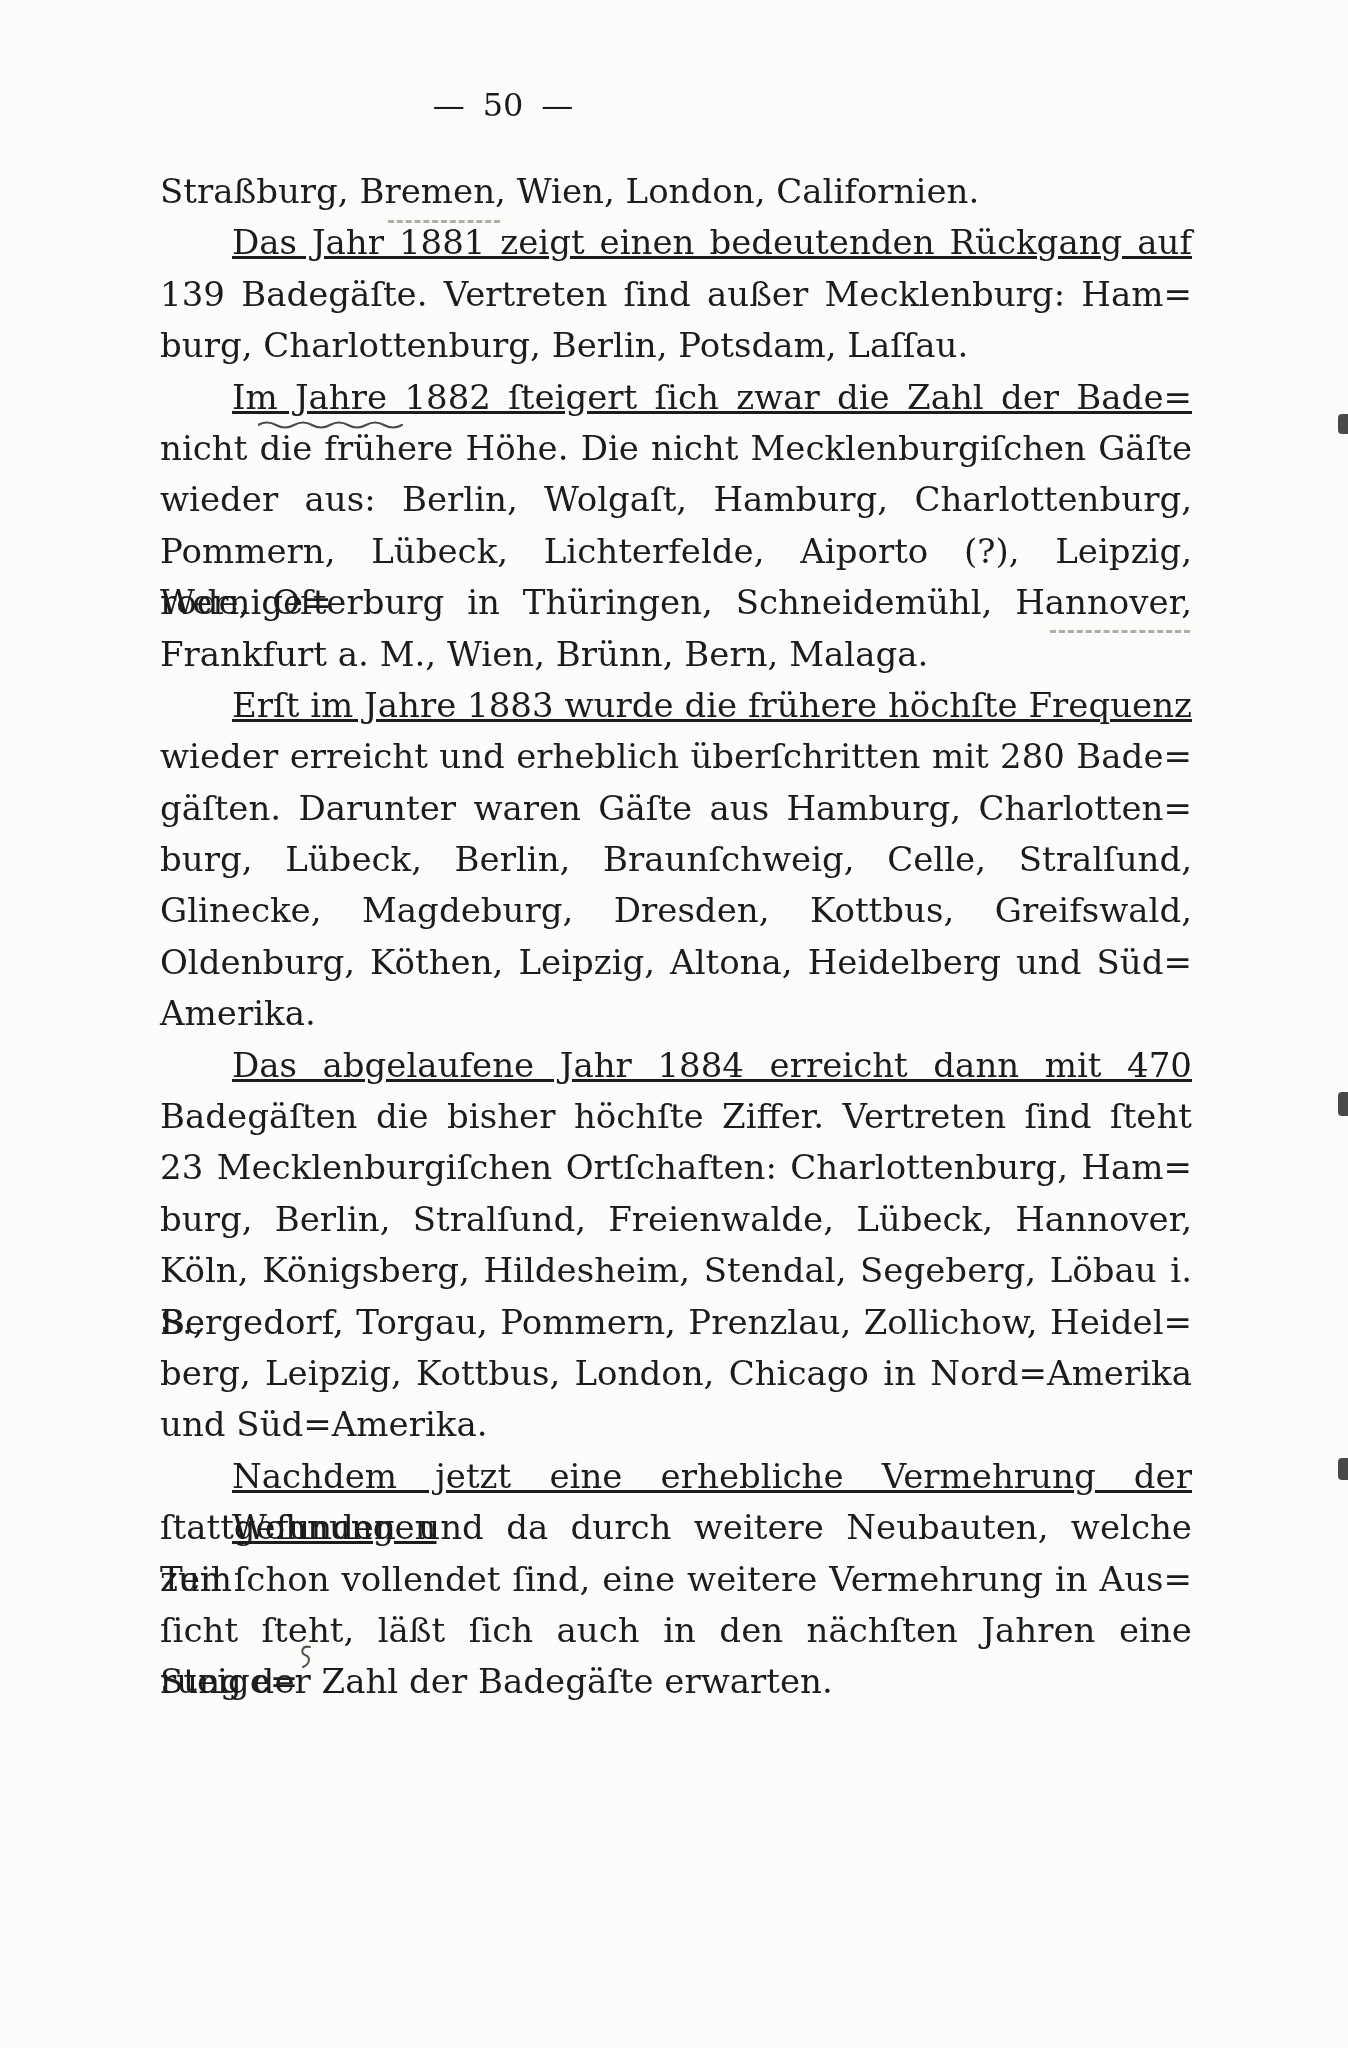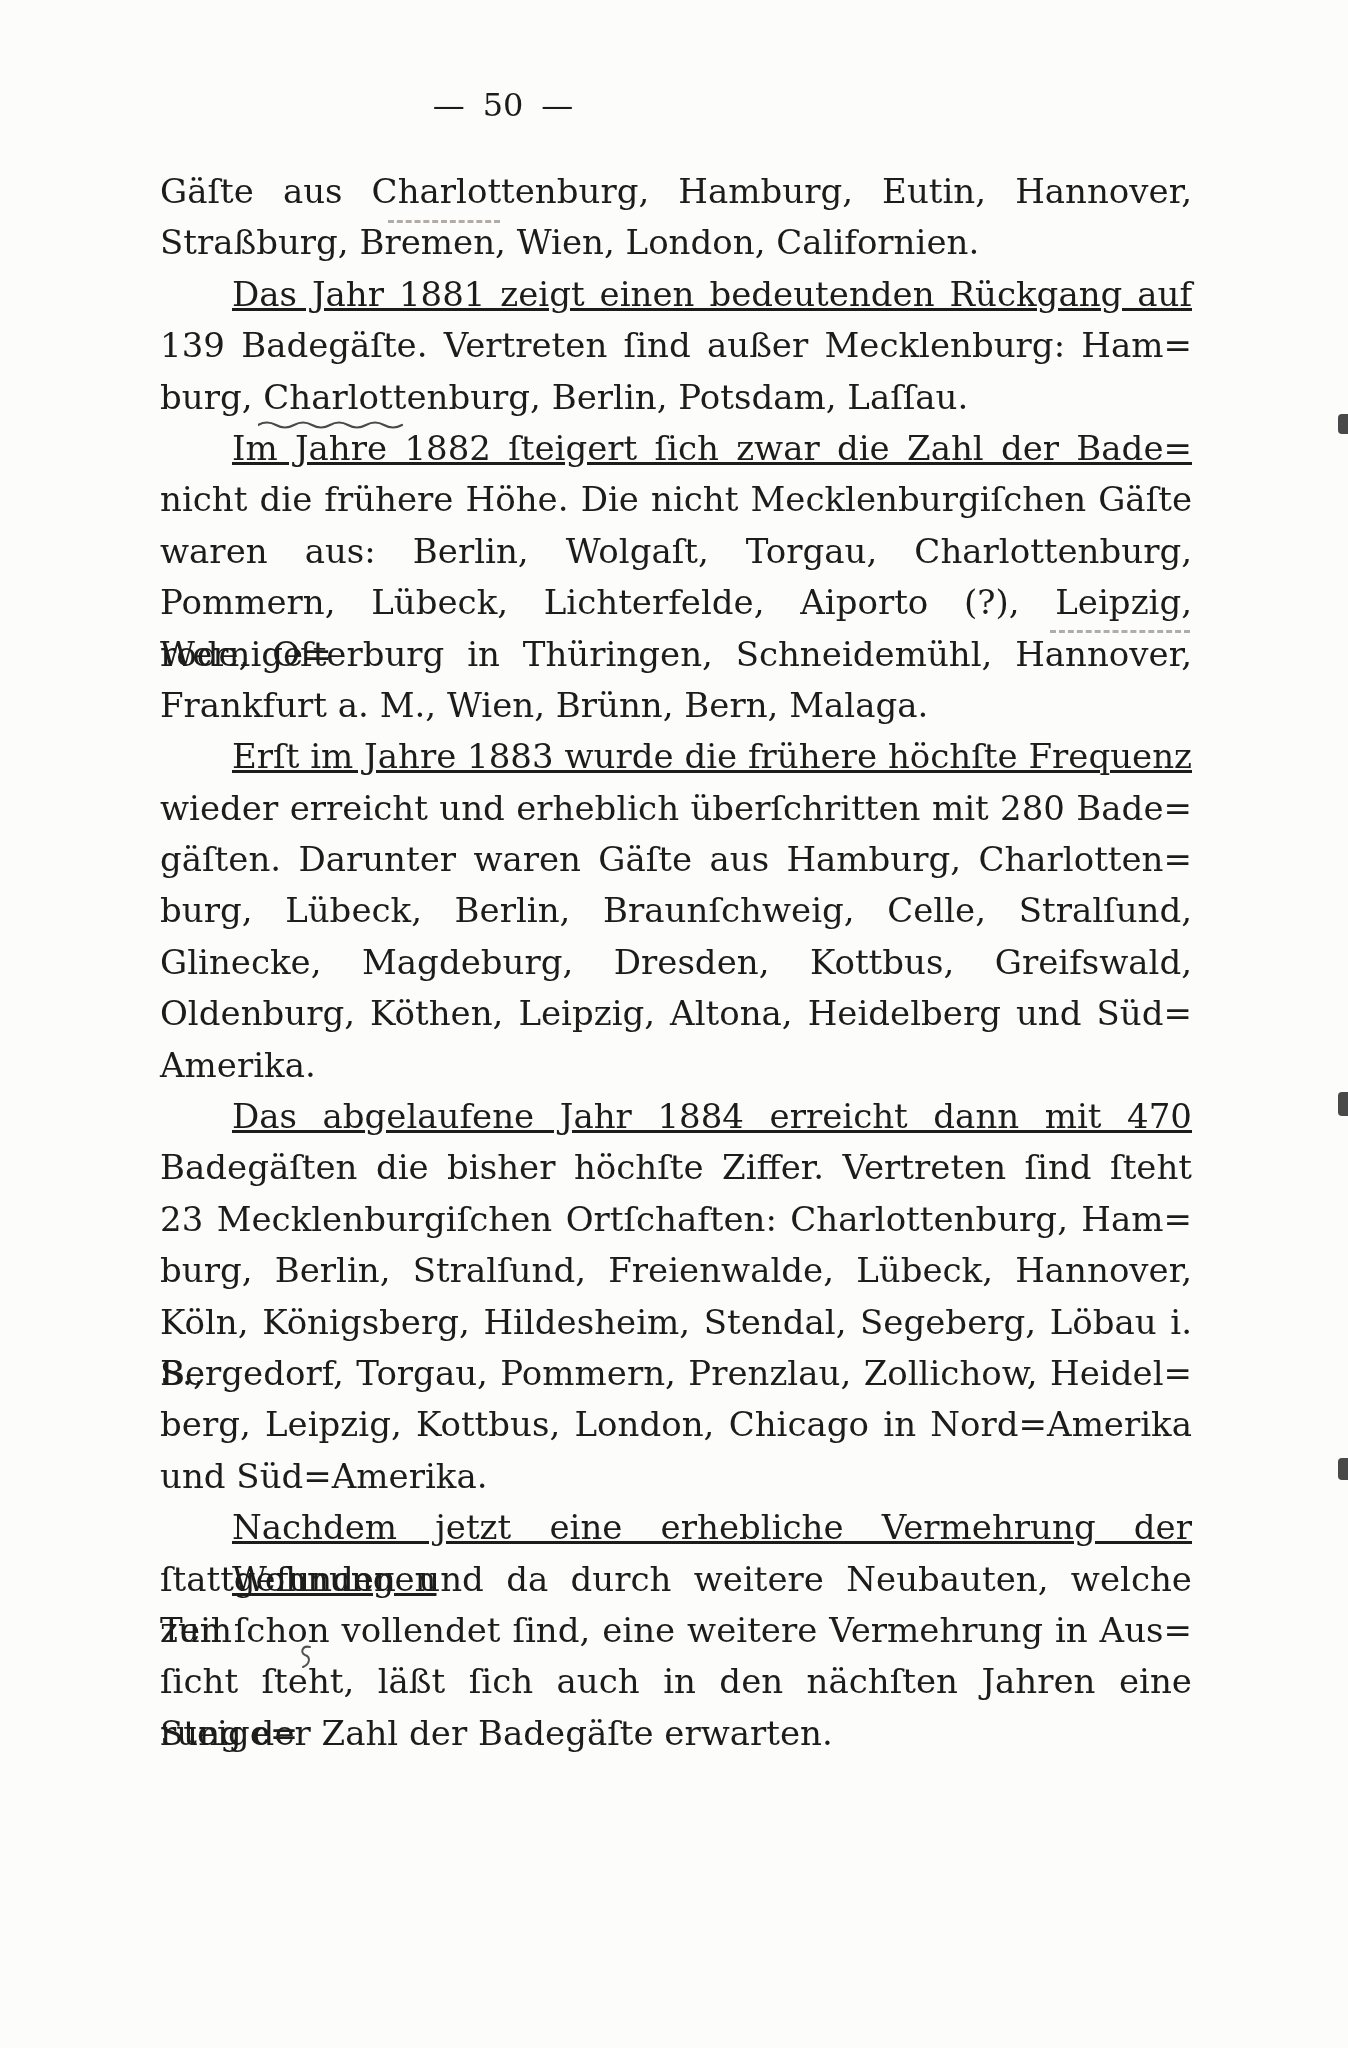--- a/index.html
+++ b/index.html
@@ -52,28 +52,27 @@
 </head>
 <body>
 
 <div class="page">
 
   <div class="page-header">
     <span>—</span><span class="pgnum">50</span><span>—</span>
   </div>
 
   <div class="text-block">
-    <div class="line">Gäſte aus Charlottenburg, Hamburg, Eutin, Hannover,</div>
     <div class="line end">Straßburg, Bremen, Wien, London, Californien.</div>
     <div class="line indent">Das Jahr 1881 zeigt einen bedeutenden Rückgang auf</div>
     <div class="line">139 Badegäſte.  Vertreten ſind außer Mecklenburg: Ham=</div>
     <div class="line end">burg, Charlottenburg, Berlin, Potsdam, Laſſau.</div>
     <div class="line indent">Im Jahre 1882 ſteigert ſich zwar die Zahl der Bade=</div>
     <div class="line">nicht die frühere Höhe.  Die nicht Mecklenburgiſchen Gäſte</div>
-    <div class="line">waren aus: Berlin, Wolgaſt, Torgau, Charlottenburg,</div>
+    <div class="line">wieder aus: Berlin, Wolgaſt, Hamburg, Charlottenburg,</div>
     <div class="line">Pommern, Lübeck, Lichterfelde, Aiporto (?), Leipzig, Wernige=</div>
     <div class="line">rode, Oſterburg in Thüringen, Schneidemühl, Hannover,</div>
     <div class="line end">Frankfurt a. M., Wien, Brünn, Bern, Malaga.</div>
     <div class="line indent">Erſt im Jahre 1883 wurde die frühere höchſte Frequenz</div>
     <div class="line">wieder erreicht und erheblich überſchritten mit 280 Bade=</div>
     <div class="line">gäſten.  Darunter waren Gäſte aus Hamburg, Charlotten=</div>
     <div class="line">burg, Lübeck, Berlin, Braunſchweig, Celle, Stralſund,</div>
     <div class="line">Glinecke, Magdeburg, Dresden, Kottbus, Greifswald,</div>
     <div class="line">Oldenburg, Köthen, Leipzig, Altona, Heidelberg und Süd=</div>
     <div class="line end">Amerika.</div>

